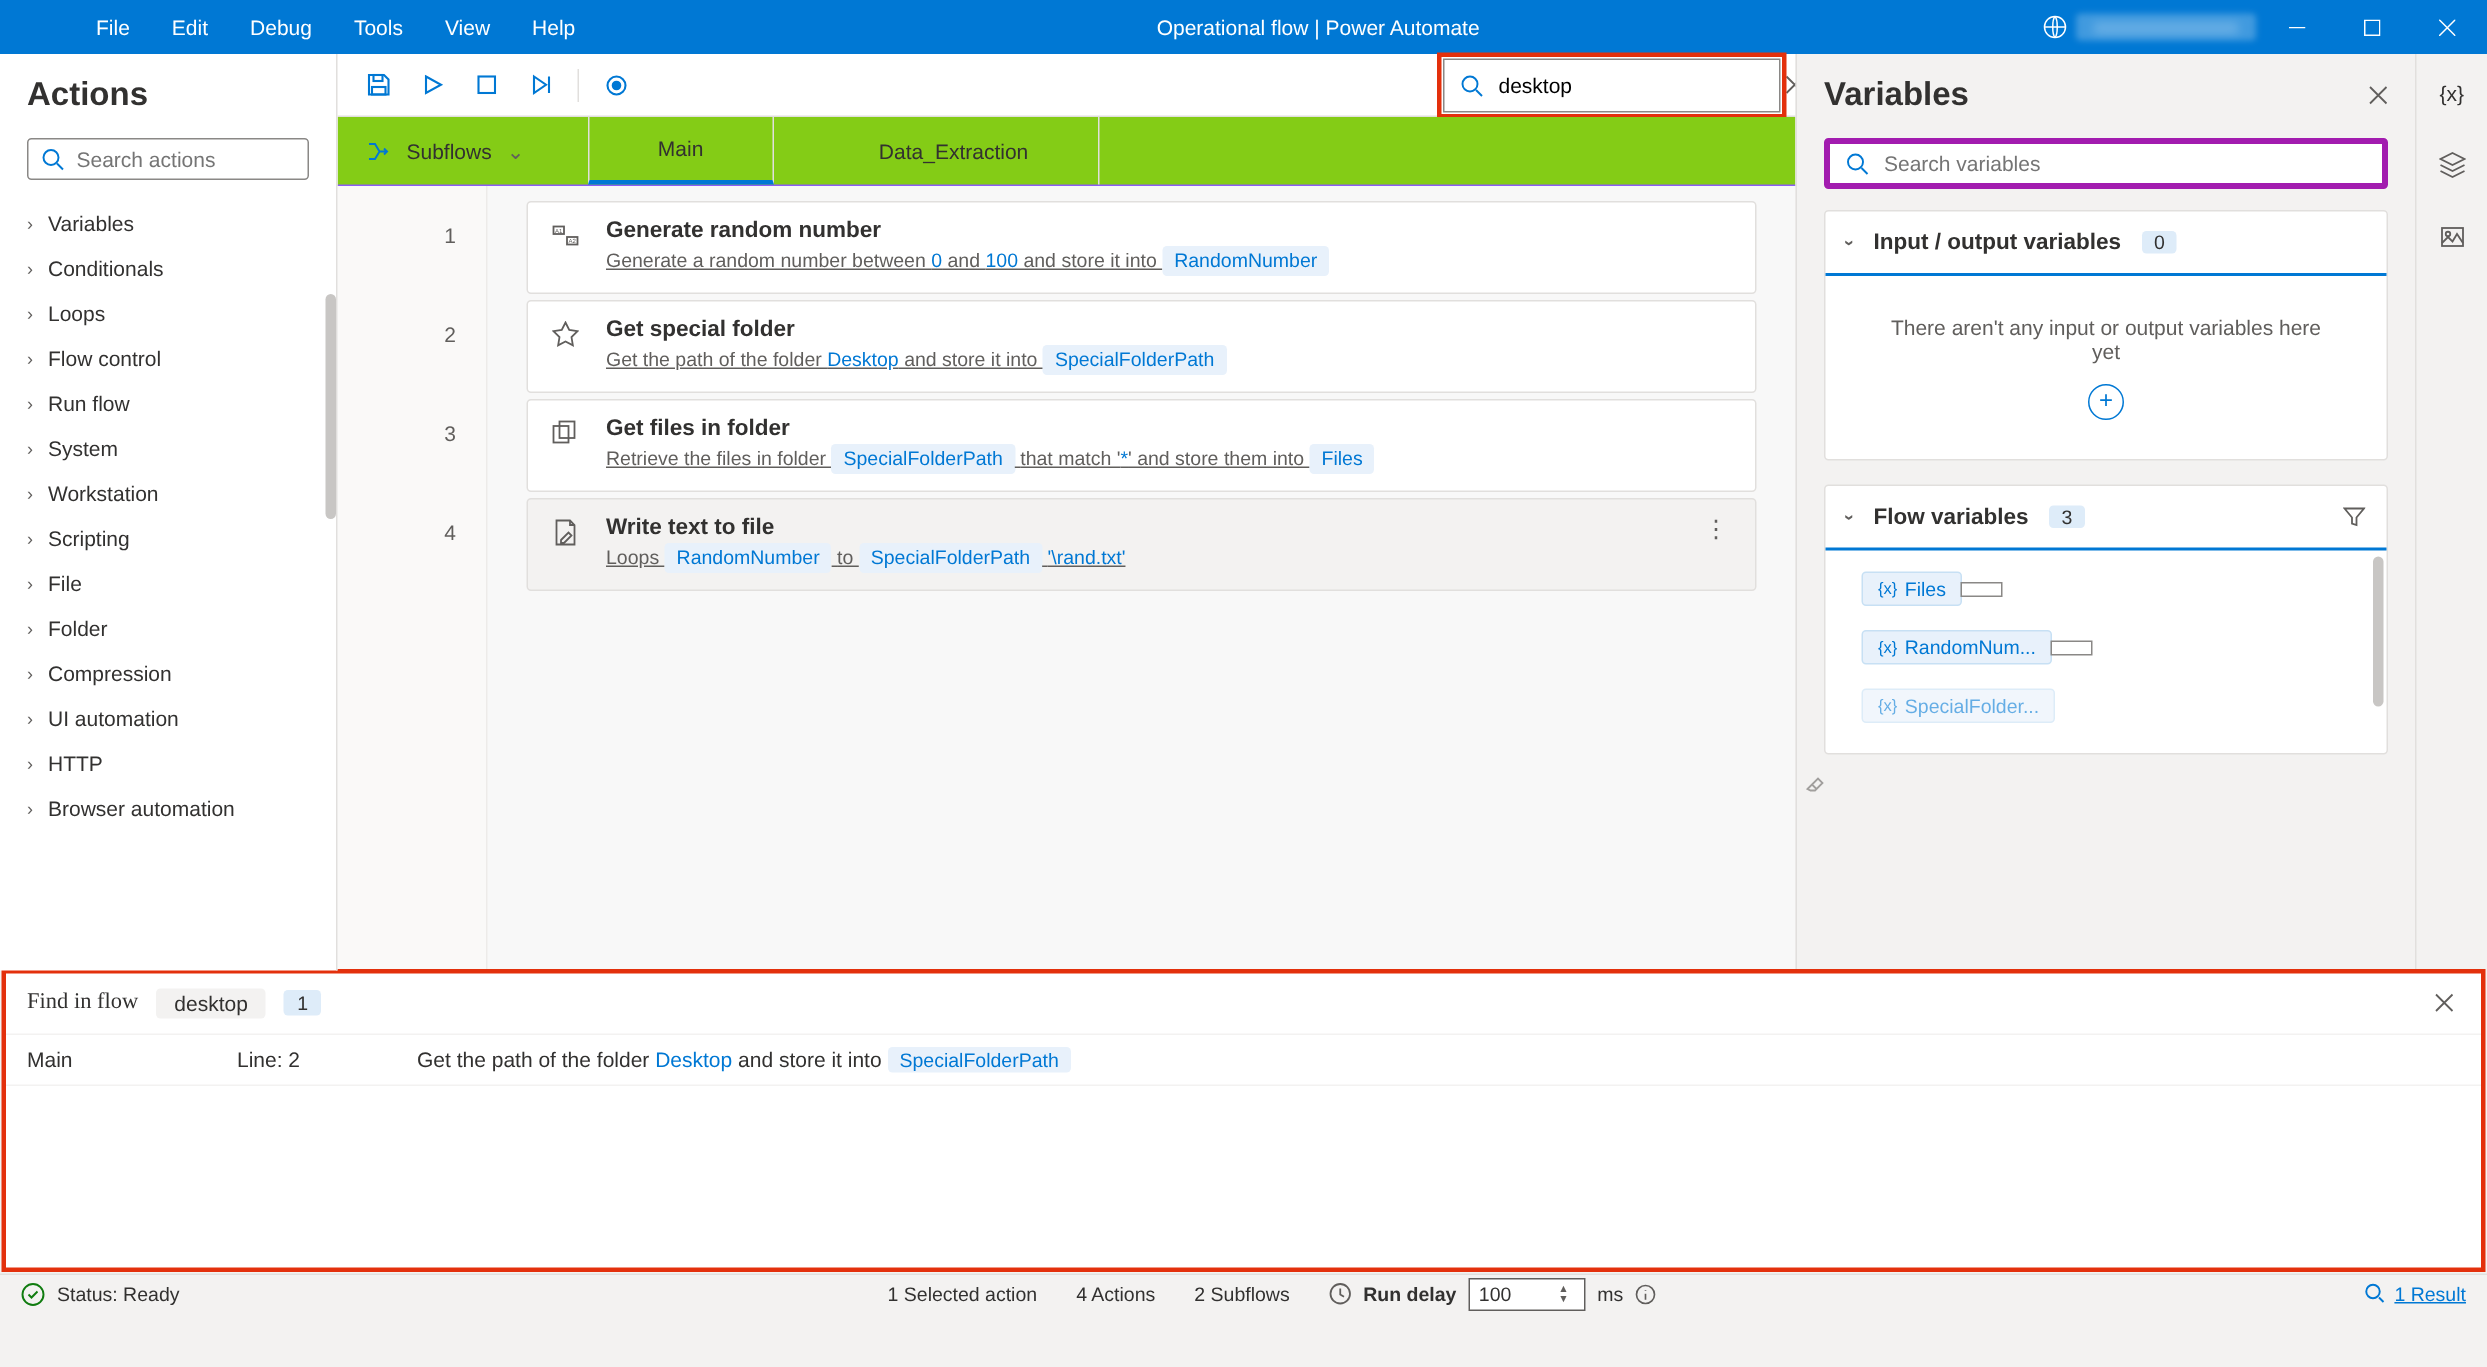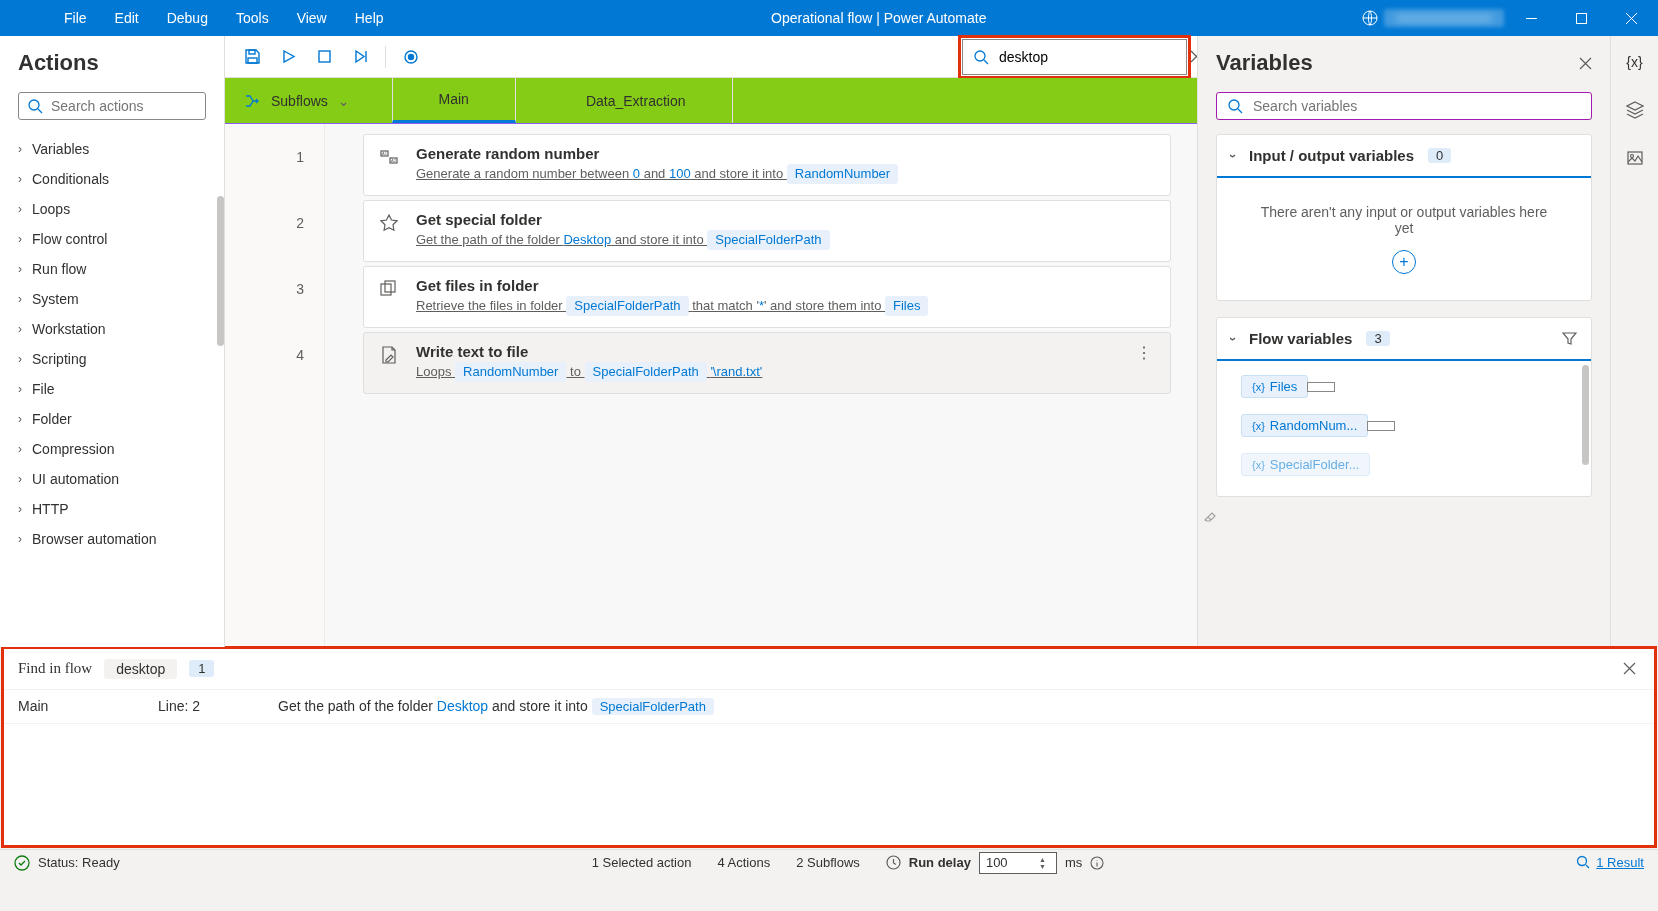--- a/index.html
+++ b/index.html
@@ -40,35 +40,35 @@
 .tabs-row { background: #84cc16; height: 46px; border-bottom: 1px solid #8b5cf6; display: flex; align-items: stretch; gap: 24px; }
 .subflows-btn { display: flex; align-items: center; gap: 10px; padding: 0 18px; color: #323130; font-size: 14px; cursor: pointer; }
 .tab { padding: 0 46px; display: flex; align-items: center; border-right: 1px solid #e1dfdd; cursor: pointer; font-size: 14px; }
 .tab.active { border-bottom: 3px solid #0078d4; }
 .tab-row-border { border-left: 1px solid #e1dfdd; }
 
 .flow-area { flex: 1; display: flex; overflow: hidden; }
 .gutter { width: 100px; background: #faf9f8; border-right: 1px solid #edebe9; }
 .gutter-num { text-align: right; padding: 22px 20px 22px 0; color: #605e5c; font-size: 14px; height: 66px; display: flex; align-items: center; justify-content: flex-end; }
 .actions-col { flex: 1; padding: 10px 26px 10px 26px; }
-.action-card { background: white; border: 1px solid #e1dfdd; border-radius: 3px; margin-bottom: 4px; display: flex; padding: 10px 16px; gap: 16px; align-items: flex-start; height: 62px; margin-left: 12px; }
+.action-card { background: white; border: 1px solid #e1dfdd; border-radius: 3px; margin-bottom: 4px; display: flex; padding: 10px 16px; gap: 16px; align-items: flex-start; height: 62px; }
 .action-card.selected { background: #f3f2f1; }
 .action-icon { width: 20px; height: 20px; margin-top: 3px; color: #605e5c; flex-shrink: 0; }
 .action-body { flex: 1; }
 .action-title { font-weight: 600; font-size: 15px; color: #323130; margin-bottom: 2px; }
 .action-desc { font-size: 13px; color: #605e5c; line-height: 1.4; text-decoration: underline; }
 .var-chip { background: #e8f1fb; color: #0078d4; padding: 1px 8px; border-radius: 3px; font-size: 13px; display: inline-block; }
 .link-blue { color: #0078d4; }
 .action-more { width: 20px; display: flex; align-items: center; justify-content: center; color: #605e5c; cursor: pointer; font-size: 16px; }
 
 
 .vars-panel { width: 413px; background: #f3f2f1; border-left: 1px solid #e1dfdd; padding: 0; display: flex; flex-direction: column; }
 .vars-header { display: flex; align-items: center; padding: 14px 18px 10px; }
 .vars-title { font-size: 22px; font-weight: 600; flex: 1; }
-.vars-search { margin: 6px 18px 14px; display: flex; align-items: center; border: 1px solid #a21caf; border-radius: 3px; padding: 5px 10px; gap: 10px; background: white; }
+.vars-search { margin: 6px 18px 14px; display: flex; align-items: center; border: 4px solid #a21caf; border-radius: 3px; padding: 5px 10px; gap: 10px; background: white; }
 .vars-search input { border: none; outline: none; flex: 1; font-size: 14px; background: transparent; }
 .section-box { margin: 0 18px 16px; background: white; border: 1px solid #e1dfdd; border-radius: 3px; }
 .section-hdr { display: flex; align-items: center; padding: 12px 14px; gap: 14px; font-size: 15px; font-weight: 600; border-bottom: 2px solid #0078d4; }
 .badge { background: #deecf9; color: #323130; font-size: 13px; padding: 0 8px; border-radius: 3px; font-weight: 400; min-width: 20px; text-align: center; }
 .section-body { padding: 26px 36px; text-align: center; color: #605e5c; font-size: 14px; }
 .plus-circle { width: 24px; height: 24px; border: 1.5px solid #0078d4; border-radius: 50%; display: inline-flex; align-items: center; justify-content: center; color: #0078d4; margin-top: 14px; cursor: pointer; font-size: 16px; }
 .flowvar-item { display: flex; align-items: center; padding: 8px 14px; }
 .flowvar-chip { background: #e8f1fb; color: #0078d4; padding: 3px 10px; border-radius: 3px; font-size: 13px; display: inline-flex; align-items: center; gap: 5px; border: 1px solid #c7e0f4; }
 .flowvar-box { border: 1px solid #8a8886; margin-left: -1px; padding: 4px 20px 4px 6px; }
 .filter-icon-btn { margin-left: auto; cursor: pointer; color: #605e5c; }

